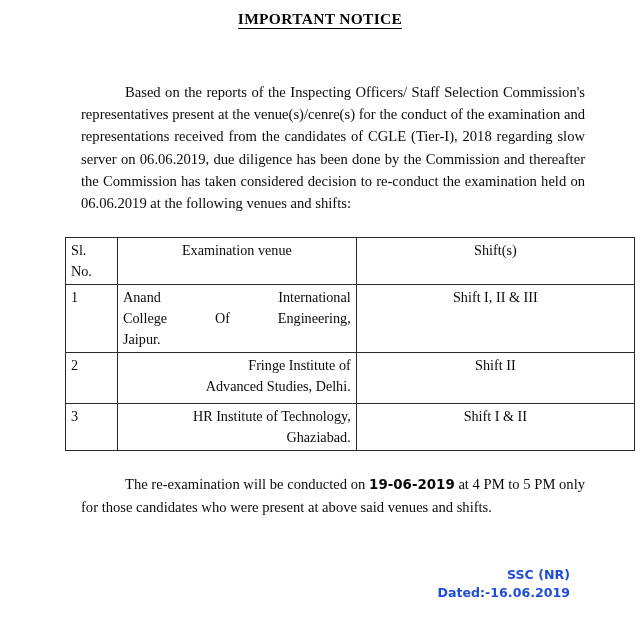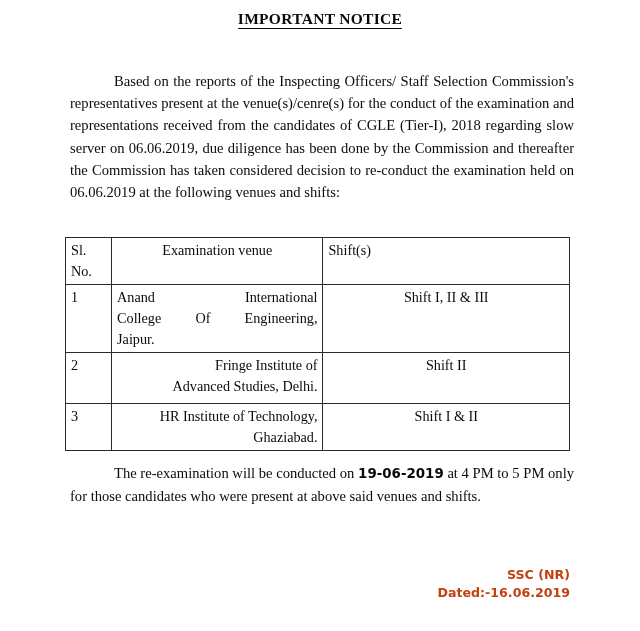--- a/index.html
+++ b/index.html
@@ -40,21 +40,21 @@
     border-bottom: 1.6px solid #0a0a0a;
     padding-bottom: 1px;
   }
 
   
   .body-para {
     text-align: justify;
     text-justify: inter-word;
     font-size: 14.6px;
     line-height: 22.2px;
-    margin: 4px;
+    margin: 15px;
     text-indent: 44px;
     -webkit-hyphens: none;
     hyphens: none;
   }
   #intro-paragraph {
     position: absolute;
     left: 66px;
     top: 66px;
     width: 504px;
   }
@@ -68,40 +68,40 @@
     font-family: "DejaVu Sans", "Liberation Sans", sans-serif;
     font-weight: bold;
     font-size: 13.4px;
   }
 
   
   .venue-table {
     position: absolute;
     left: 65px;
     top: 237px;
-    width: 505px;
+    width: 570px;
     border-collapse: collapse;
     table-layout: fixed;
     font-size: 14.2px;
     line-height: 21px;
   }
   .venue-table th,
   .venue-table td {
     border: 1px solid #2a2a2a;
     padding: 2px 5px;
     vertical-align: top;
     font-weight: normal;
   }
   .col-sl     { width: 46px; }
   .col-venue  { width: 211px; }
   .col-shift  { width: 246px; }
 
   .th-sl     { text-align: left; }
   .th-venue  { text-align: center; }
-  .th-shift  { text-align: left; font-family: Liberation Serif, serif; }
+  .th-shift  { text-align: center; font-family: Liberation Serif, serif; }
 
   .cell-sl    { text-align: left; }
   .cell-shift { text-align: center; }
 
   .cell-venue-justify {
     text-align: justify;
     text-justify: inter-word;
   }
   
   .cell-venue-justify .jline {
@@ -121,21 +121,21 @@
   
   .signature {
     position: absolute;
     right: 70px;
     top: 566px;
     text-align: right;
     font-family: "DejaVu Sans", "Liberation Sans", sans-serif;
     font-weight: bold;
     font-size: 12.6px;
     line-height: 17.5px;
-    color: #c2410c;
+    color: #1d4ed8;
   }
   .signature div { white-space: nowrap; }
 </style>
 </head>
 <body>
 
 <div class="page">
 
   <h1 class="notice-title">
     <span>IMPORTANT NOTICE</span>

